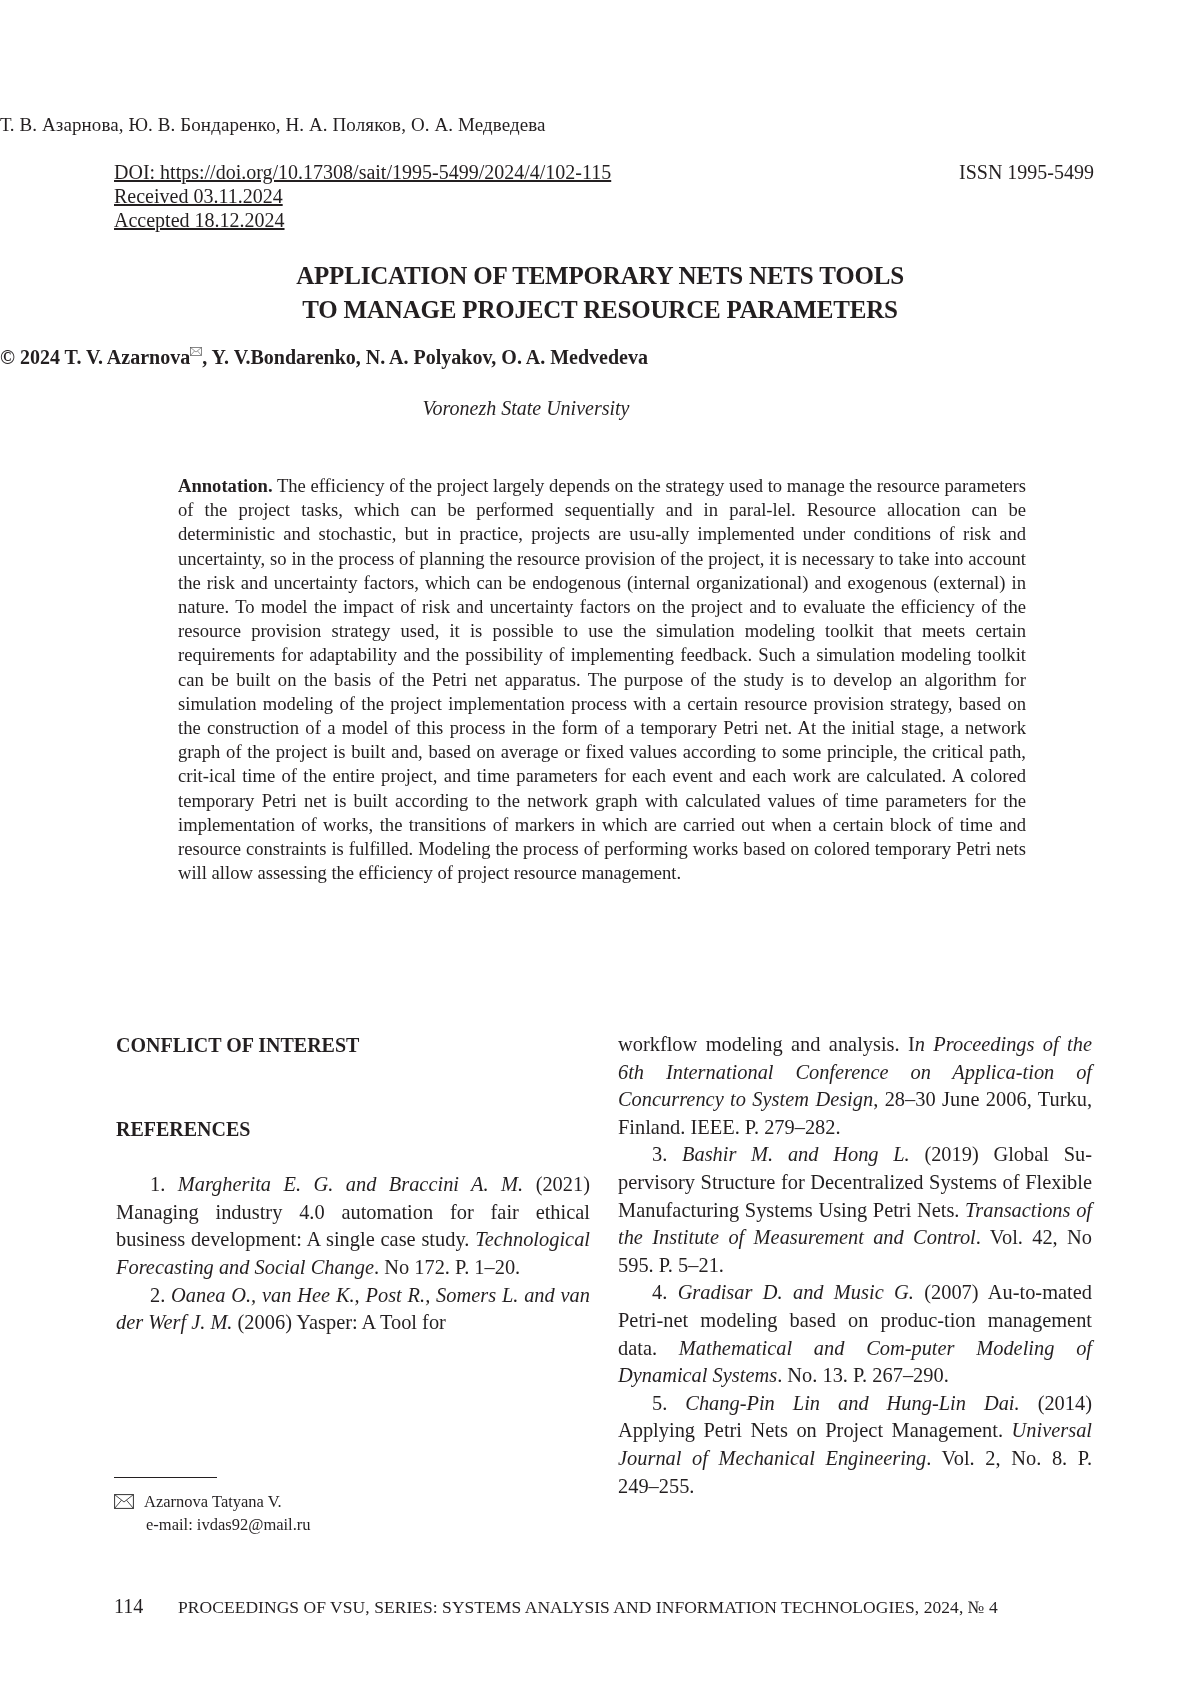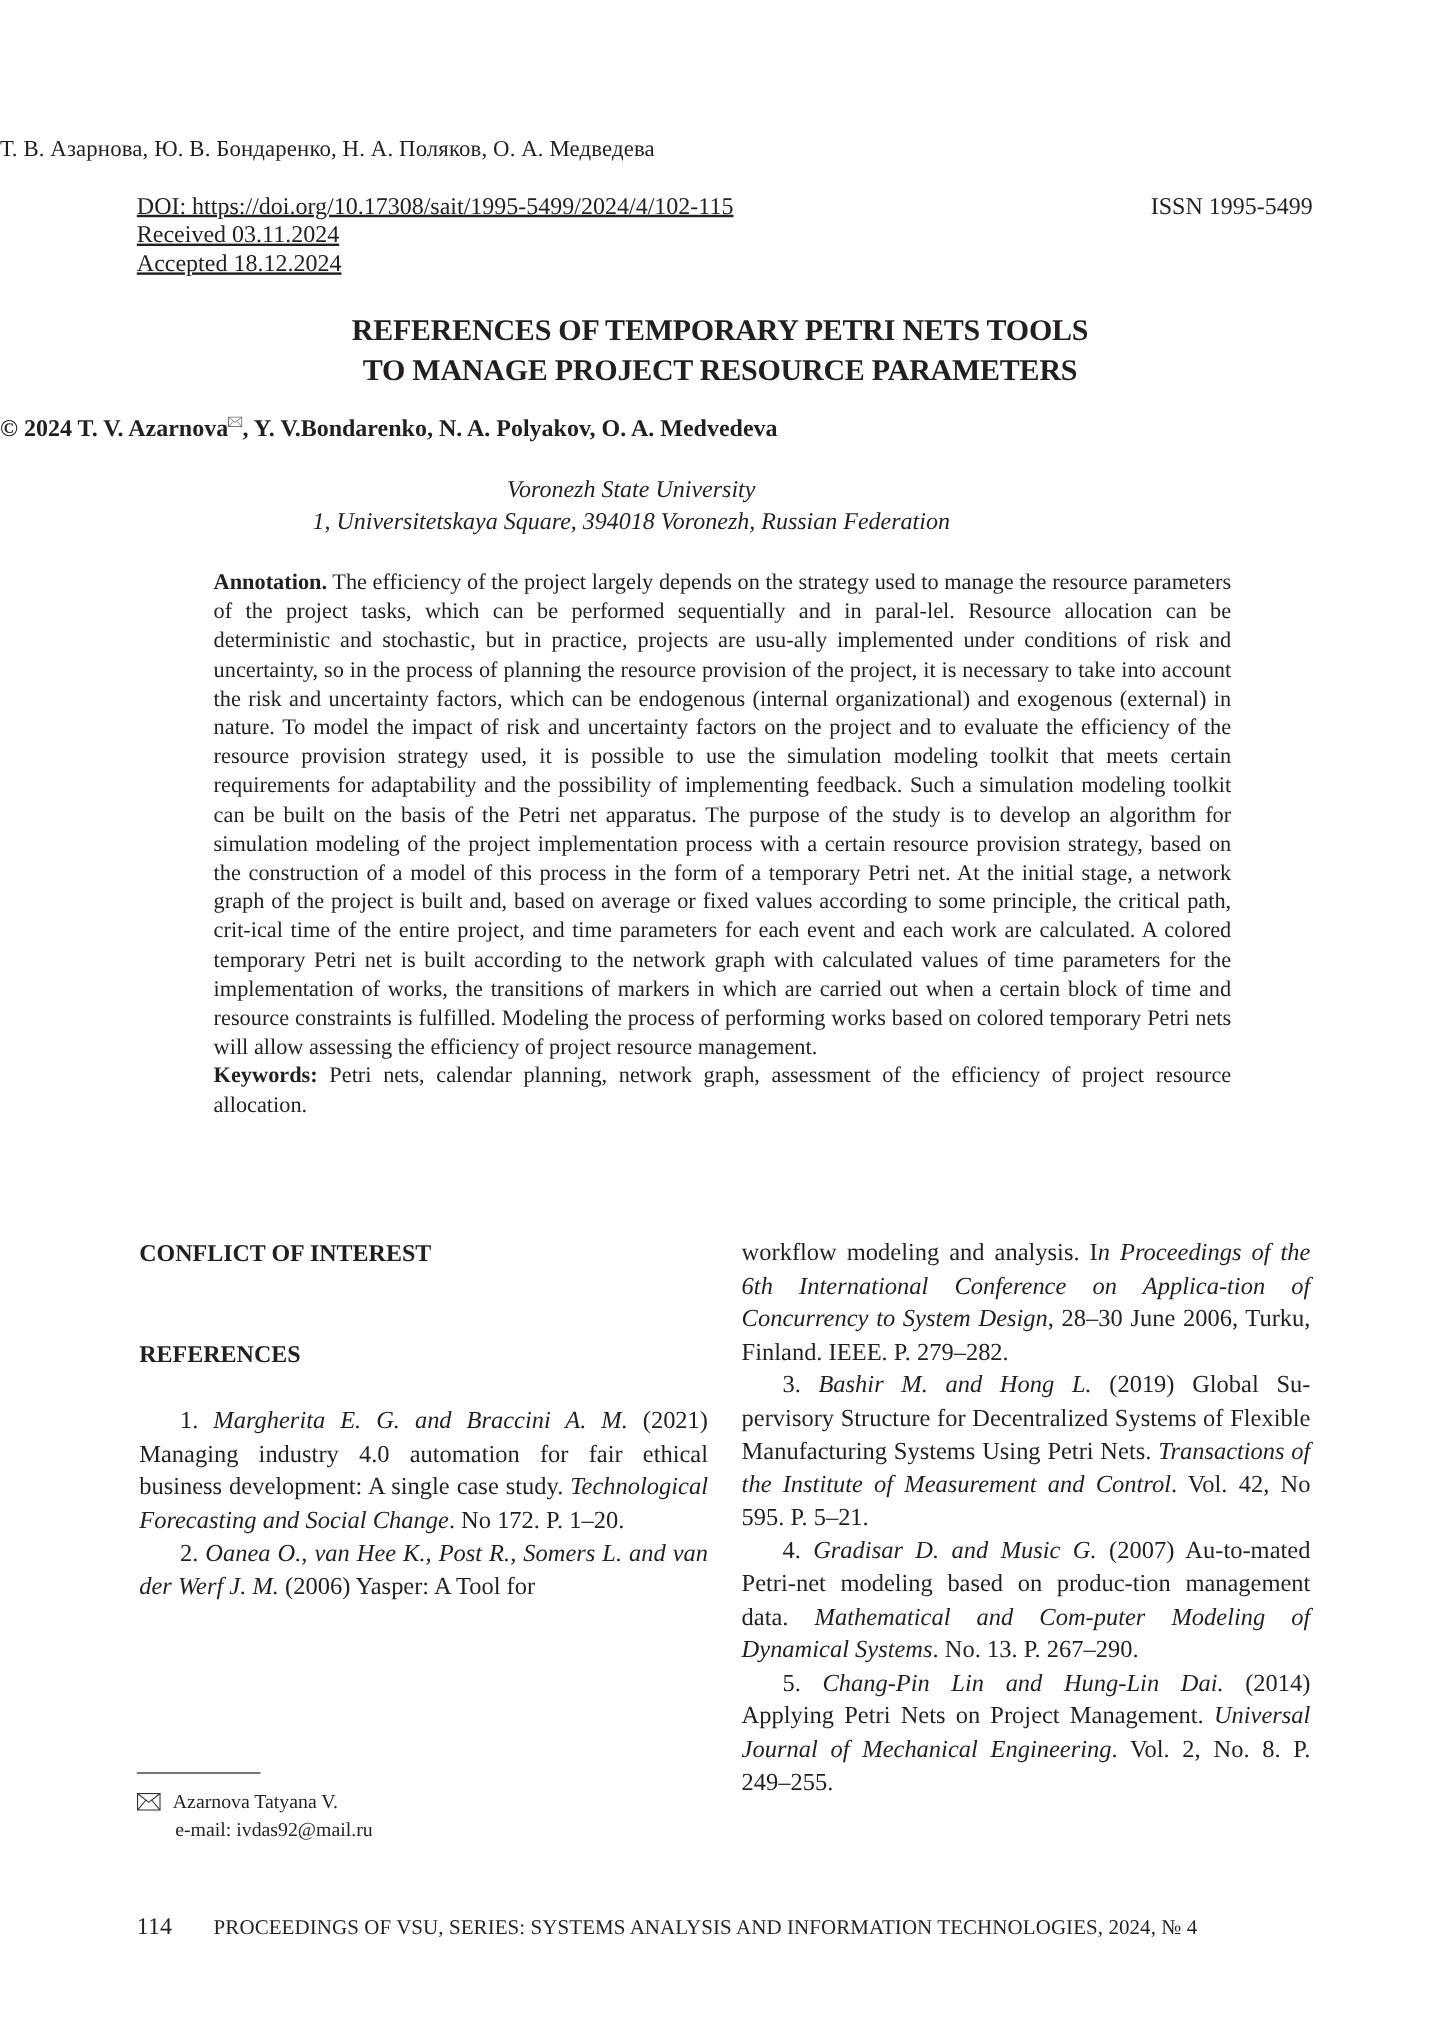--- a/index.html
+++ b/index.html
@@ -56,39 +56,37 @@
 <div class="running-head">Т. В. Азарнова, Ю. В. Бондаренко, Н. А. Поляков, О. А. Медведева</div>
 
 <div class="meta">
   <div>DOI: https://doi.org/10.17308/sait/1995-5499/2024/4/102-115</div>
   <div>Received 03.11.2024</div>
   <div>Accepted 18.12.2024</div>
 </div>
 <div class="issn">ISSN 1995-5499</div>
 
 <div class="title">
-  <div>REFERENCES OF TEMPORARY PETRI NETS TOOLS</div>
+  <div>APPLICATION OF TEMPORARY NETS NETS TOOLS</div>
   <div>TO MANAGE PROJECT RESOURCE PARAMETERS</div>
 </div>
 
 <div class="authors">
   <span>© 2024 T. V. Azarnova</span><svg class="envelope-sup" viewBox="0 0 12 9">
       <rect x="0.5" y="0.5" width="11" height="8" fill="none" stroke="#555" stroke-width="0.7"></rect>
       <path d="M0.5 0.5 L6 5 L11.5 0.5 M0.5 8.5 L4.5 4 M11.5 8.5 L7.5 4" fill="none" stroke="#555" stroke-width="0.6"></path>
     </svg><span>, Y. V.Bondarenko, N. A. Polyakov, O. A. Medvedeva</span>
 </div>
 
 <div class="affil">
   <div>Voronezh State University</div>
-  <div>1, Universitetskaya Square, 394018 Voronezh, Russian Federation</div>
 </div>
 
 <div class="abstract">
   <div><b>Annotation.</b><span> The efficiency of the project largely depends on the strategy used to manage the resource parameters of the project tasks, which can be performed sequentially and in paral-lel. Resource allocation can be deterministic and stochastic, but in practice, projects are usu-ally implemented under conditions of risk and uncertainty, so in the process of planning the resource provision of the project, it is necessary to take into account the risk and uncertainty factors, which can be endogenous (internal organizational) and exogenous (external) in nature. To model the impact of risk and uncertainty factors on the project and to evaluate the efficiency of the resource provision strategy used, it is possible to use the simulation modeling toolkit that meets certain requirements for adaptability and the possibility of implementing feedback. Such a simulation modeling toolkit can be built on the basis of the Petri net apparatus. The purpose of the study is to develop an algorithm for simulation modeling of the project implementation process with a certain resource provision strategy, based on the construction of a model of this process in the form of a temporary Petri net. At the initial stage, a network graph of the project is built and, based on average or fixed values according to some principle, the critical path, crit-ical time of the entire project, and time parameters for each event and each work are calculated. A colored temporary Petri net is built according to the network graph with calculated values of time parameters for the implementation of works, the transitions of markers in which are carried out when a certain block of time and resource constraints is fulfilled. Modeling the process of performing works based on colored temporary Petri nets will allow assessing the efficiency of project resource management.</span></div>
-  <div><b>Keywords:</b><span> Petri nets, calendar planning, network graph, assessment of the efficiency of project resource allocation.</span></div>
 </div>
 
 <div class="col col-left">
   <h3 class="section-heading">CONFLICT OF INTEREST</h3>
   <div class="gap-md"></div>
   <div class="gap-md"></div>
   <h3 class="section-heading">REFERENCES</h3>
   <div class="gap-md"></div>
   <p class="ref"><span>1. </span><i>Margherita E. G. and Braccini A. M.</i><span> (2021) Managing industry 4.0 automation for fair ethical business development: A single case study. </span><i>Technological Forecasting and Social Change</i><span>. No 172. P. 1–20.</span></p>
   <p class="ref"><span>2. </span><i>Oanea O., van Hee K., Post R., Somers L. and van der Werf J. M.</i><span> (2006) Yasper: A Tool for</span></p>

